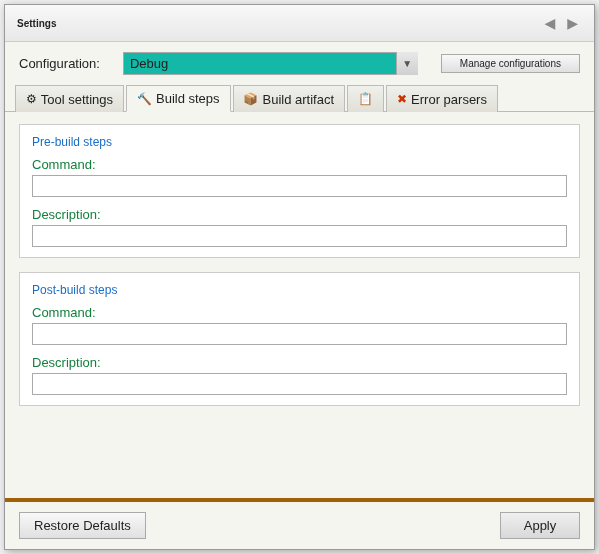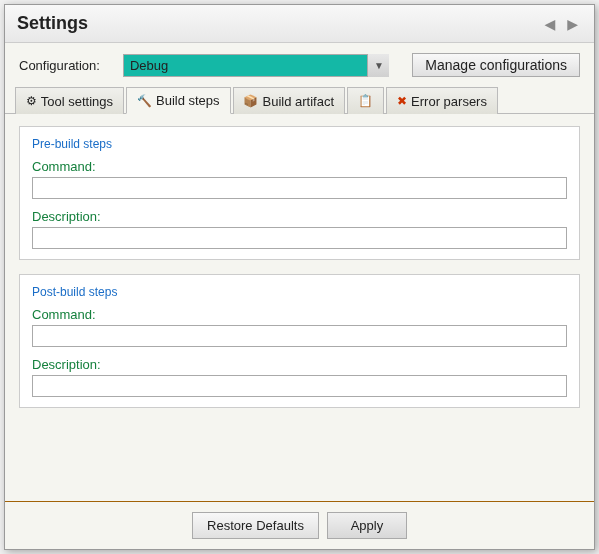--- a/index.html
+++ b/index.html
@@ -33,21 +33,21 @@
       background: linear-gradient(to bottom, #f8f8f8, #e8e8e8);
       border-bottom: 1px solid #ccc;
       padding: 8px 12px;
       display: flex;
       align-items: center;
       justify-content: space-between;
     }
 
     .title-text {
       font-weight: bold;
-      font-size: 18px;
+      font-size: 10px;
       color: #222;
     }
 
     .title-nav {
       display: flex;
       gap: 4px;
     }
 
     .nav-btn {
       background: none;
@@ -98,26 +98,26 @@
       border-left: 1px solid #aaa;
       display: flex;
       align-items: center;
       justify-content: center;
       pointer-events: none;
       font-size: 10px;
       color: #555;
     }
 
     .manage-btn {
-      padding: 3px 12px;
+      padding: 3px 18px;
       background: linear-gradient(to bottom, #f8f8f8, #e0e0e0);
       border: 1px solid #aaa;
       cursor: pointer;
       white-space: nowrap;
-      font-size: 14px;
+      font-size: 10px;
       color: #222;
     }
 
     .tabs-row {
       display: flex;
       padding: 0 10px;
       border-bottom: 1px solid #bbb;
       background: #f5f5f0;
       gap: 2px;
     }
@@ -183,24 +183,24 @@
       margin-bottom: 10px;
       height: 22px;
     }
 
     .field-input:last-child {
       margin-bottom: 0;
     }
 
     .bottom-bar {
       display: flex;
-      justify-content: center;
+      justify-content: space-between;
       padding: 10px 14px;
       gap: 8px;
-      border-top: 1px solid #a16207;
+      border-top: 4px solid #a16207;
       background: #f5f5f0;
     }
 
     .bottom-btn {
       padding: 5px 14px;
       background: linear-gradient(to bottom, #f8f8f8, #e0e0e0);
       border: 1px solid #aaa;
       cursor: pointer;
       font-size: 13px;
       color: #222;

